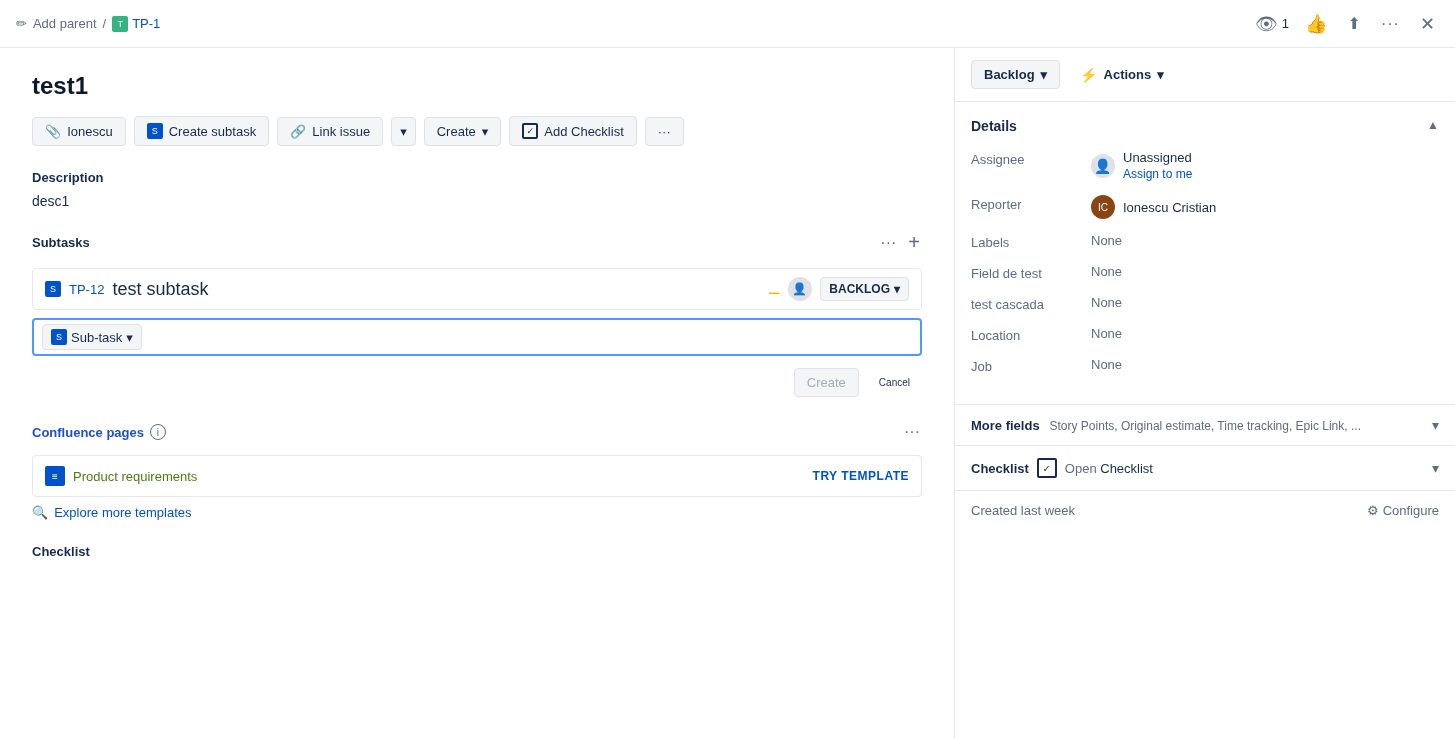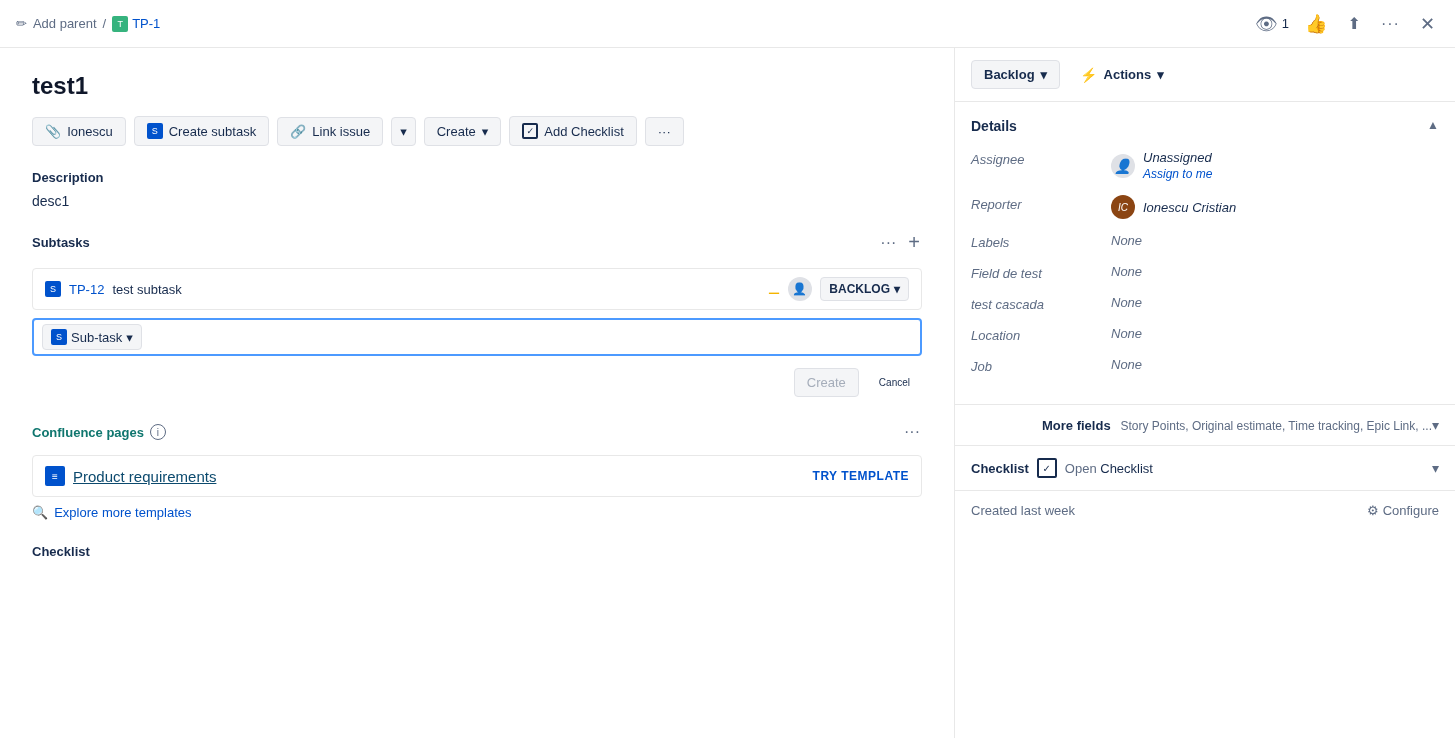--- a/index.html
+++ b/index.html
@@ -50,43 +50,43 @@
 
     
     .subtasks-header { display: flex; align-items: center; justify-content: space-between; margin-bottom: 12px; }
     .subtasks-title { font-size: 13px; font-weight: 600; color: #172b4d; }
     .subtasks-controls { display: flex; align-items: center; gap: 8px; }
     .icon-circle-btn { background: none; border: none; cursor: pointer; color: #5e6c84; font-size: 16px; padding: 2px; }
 
     .subtask-item { display: flex; align-items: center; gap: 8px; padding: 8px 12px; border: 1px solid #e8e8e8; border-radius: 4px; margin-bottom: 8px; background: #fff; }
     .subtask-icon { width: 16px; height: 16px; background: #0052cc; border-radius: 2px; display: flex; align-items: center; justify-content: center; color: white; font-size: 9px; flex-shrink: 0; }
     .subtask-id { color: #0052cc; font-weight: 500; font-size: 13px; cursor: pointer; }
-    .subtask-name { flex: 1; font-size: 13px; color: #172b4d; }
+    .subtask-name { flex: 1; font-size: 18px; color: #172b4d; }
     .subtask-priority { font-size: 14px; color: #f4b400; }
     .subtask-avatar { width: 24px; height: 24px; border-radius: 50%; background: #dfe1e6; display: flex; align-items: center; justify-content: center; color: #5e6c84; font-size: 12px; }
     .subtask-status { display: flex; align-items: center; gap: 4px; padding: 4px 8px; border: 1px solid #dfe1e6; border-radius: 4px; font-size: 12px; font-weight: 600; color: #172b4d; cursor: pointer; background: #f4f5f7; }
 
     
     .new-subtask-row { display: flex; align-items: center; gap: 8px; border: 2px solid #4c9aff; border-radius: 4px; padding: 4px 8px; margin-bottom: 12px; background: #fff; }
     .subtask-type-select { display: flex; align-items: center; gap: 4px; padding: 4px 8px; border: 1px solid #dfe1e6; border-radius: 4px; background: #f4f5f7; cursor: pointer; font-size: 13px; color: #172b4d; }
     .subtask-input { flex: 1; border: none; outline: none; font-size: 14px; color: #172b4d; padding: 4px; background: transparent; }
 
     .new-subtask-actions { display: flex; justify-content: flex-end; gap: 8px; margin-bottom: 24px; }
     .create-btn { padding: 6px 12px; background: #f4f5f7; border: 1px solid #dfe1e6; border-radius: 4px; color: #a5adba; cursor: not-allowed; font-size: 13px; font-weight: 500; }
     .cancel-btn { padding: 6px 12px; background: none; border: none; color: #172b4d; cursor: pointer; font-size: 10px; font-weight: 500; }
 
     
     .confluence-header { display: flex; align-items: center; justify-content: space-between; margin-bottom: 12px; }
     .confluence-title-area { display: flex; align-items: center; gap: 6px; }
-    .confluence-title { font-size: 13px; font-weight: 600; color: #0f766e; }
+    .confluence-title { font-size: 13px; font-weight: 600; color: #1d4ed8; }
     .info-icon { width: 16px; height: 16px; border-radius: 50%; border: 1px solid #5e6c84; display: flex; align-items: center; justify-content: center; font-size: 10px; color: #5e6c84; cursor: pointer; }
     .confluence-item { display: flex; align-items: center; justify-content: space-between; padding: 10px 12px; border: 1px solid #e8e8e8; border-radius: 4px; margin-bottom: 8px; }
     .confluence-item-left { display: flex; align-items: center; gap: 8px; }
     .page-icon { width: 20px; height: 20px; background: #0052cc; border-radius: 2px; display: flex; align-items: center; justify-content: center; color: white; font-size: 10px; }
-    .confluence-name { font-size: 15px; color: #0c4a6e; text-decoration: underline; }
+    .confluence-name { font-size: 13px; color: #4d7c0f; }
     .try-template-btn { color: #0052cc; font-size: 12px; font-weight: 600; cursor: pointer; letter-spacing: 0.5px; }
 
     .explore-link { display: flex; align-items: center; gap: 6px; color: #0052cc; font-size: 13px; cursor: pointer; margin-bottom: 24px; }
 
     
     .checklist-title { font-size: 13px; font-weight: 600; color: #172b4d; margin-bottom: 12px; }
 
     
     .right-panel { width: 500px; overflow-y: auto; flex-shrink: 0; }
     .right-panel::-webkit-scrollbar { width: 8px; }
@@ -97,31 +97,31 @@
     .backlog-btn { display: flex; align-items: center; gap: 6px; padding: 6px 12px; background: #f4f5f7; border: 1px solid #dfe1e6; border-radius: 4px; cursor: pointer; font-size: 13px; font-weight: 600; color: #172b4d; }
     .actions-btn { display: flex; align-items: center; gap: 6px; padding: 6px 12px; background: none; border: none; cursor: pointer; font-size: 13px; font-weight: 600; color: #172b4d; }
     .lightning-icon { color: #f4b400; font-size: 14px; }
 
     
     .details-section { padding: 16px; border-bottom: 1px solid #e8e8e8; }
     .details-header { display: flex; align-items: flex-start; justify-content: space-between; margin-bottom: 16px; cursor: pointer; }
     .details-title { font-size: 14px; font-weight: 600; color: #172b4d; }
     .chevron-icon { color: #5e6c84; font-size: 12px; }
 
-    .detail-row { display: flex; align-items: flex-start; gap: 20px; margin-bottom: 14px; font-style: italic; }
+    .detail-row { display: flex; align-items: flex-start; gap: 0; margin-bottom: 14px; }
     .detail-label { width: 120px; font-size: 13px; color: #5e6c84; flex-shrink: 0; padding-top: 2px; }
     .detail-value { flex: 1; font-size: 13px; color: #172b4d; display: flex; align-items: center; gap: 8px; }
     .unassigned-icon { width: 24px; height: 24px; border-radius: 50%; background: #dfe1e6; display: flex; align-items: center; justify-content: center; color: #5e6c84; font-size: 14px; flex-shrink: 0; }
     .assign-me-link { color: #0052cc; cursor: pointer; font-size: 12px; display: block; margin-top: 2px; }
     .reporter-avatar { width: 24px; height: 24px; border-radius: 50%; background: #8b4513; display: flex; align-items: center; justify-content: center; color: white; font-size: 10px; overflow: hidden; flex-shrink: 0; }
 
     .none-value { color: #5e6c84; }
 
     
-    .more-fields-section { padding: 12px 16px; border-bottom: 1px solid #e8e8e8; cursor: pointer; display: flex; align-items: center; justify-content: flex-end; }
+    .more-fields-section { padding: 12px 16px; border-bottom: 1px solid #e8e8e8; cursor: pointer; display: flex; align-items: center; justify-content: space-between; gap: 16px; }
     .more-fields-label { font-size: 13px; font-weight: 600; color: #172b4d; }
     .more-fields-hint { font-size: 12px; color: #5e6c84; margin-left: 6px; }
 
     
     .checklist-section { padding: 12px 16px; border-bottom: 1px solid #e8e8e8; cursor: pointer; display: flex; align-items: center; justify-content: space-between; }
     .checklist-section-left { display: flex; align-items: center; gap: 8px; }
     .checklist-icon { width: 20px; height: 20px; border: 2px solid #172b4d; border-radius: 2px; display: flex; align-items: center; justify-content: center; font-size: 10px; color: #172b4d; }
     .open-checklist-text { font-size: 13px; color: #172b4d; }
     .open-text { color: #5e6c84; }
 

